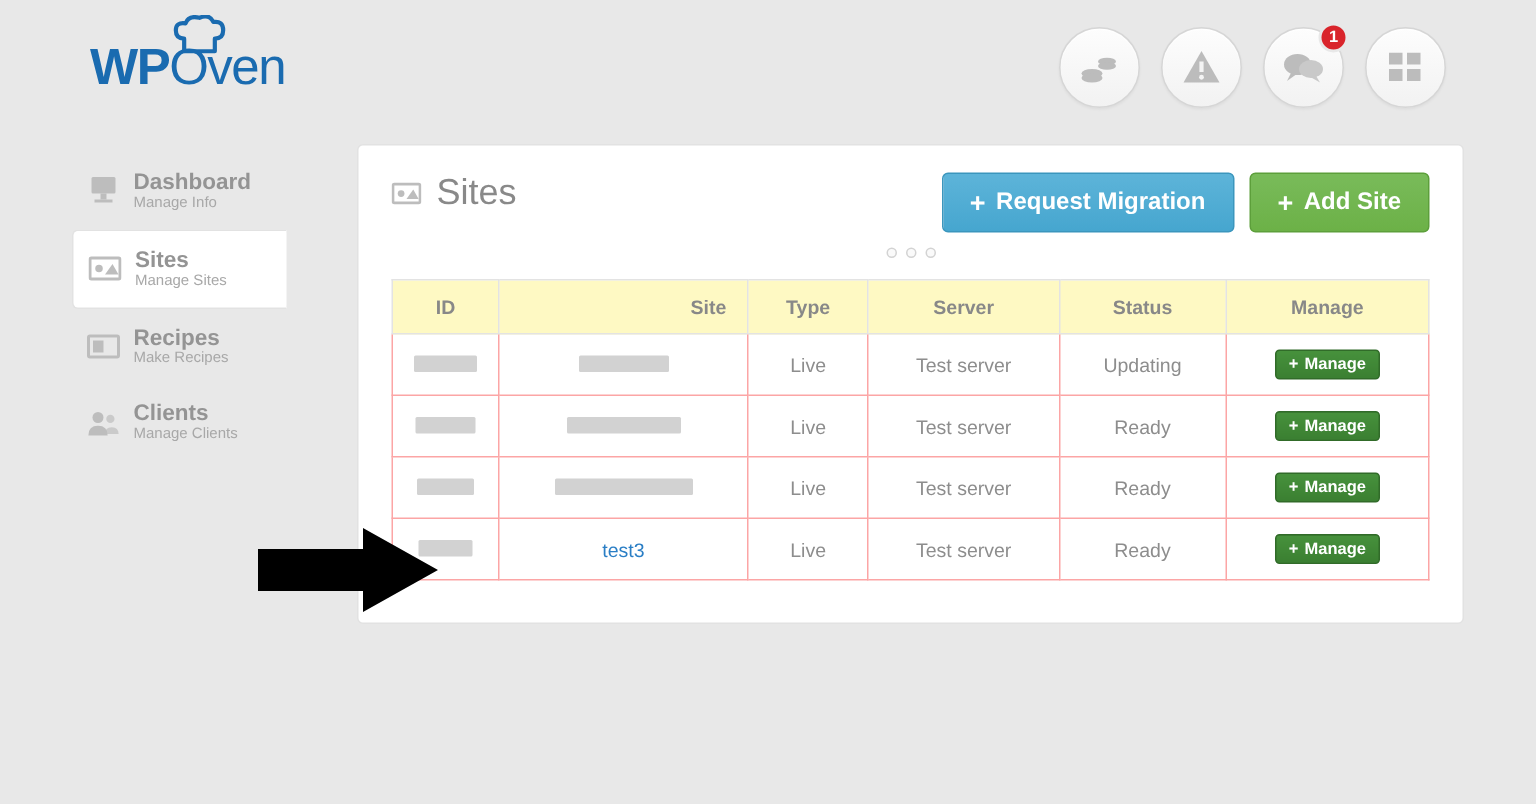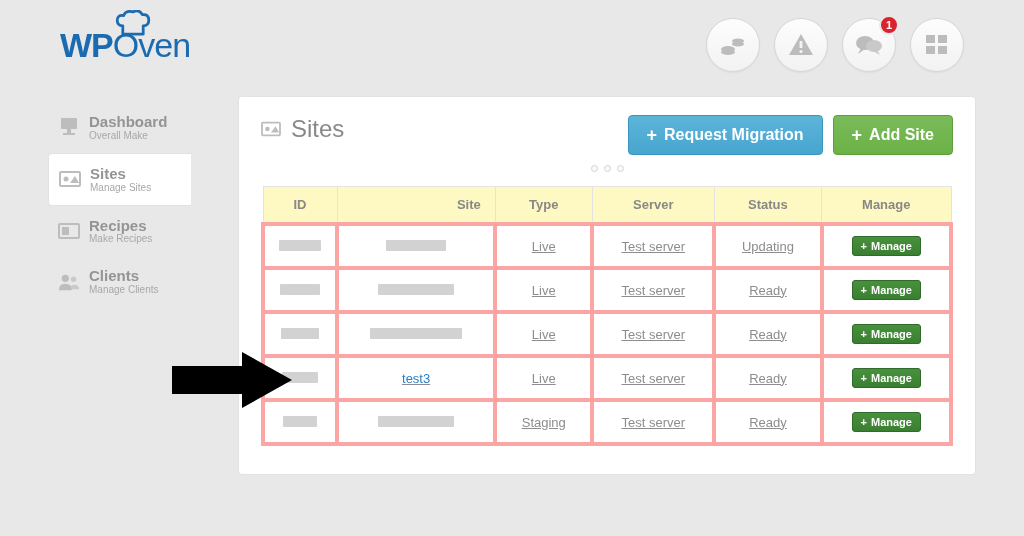--- a/index.html
+++ b/index.html
@@ -183,26 +183,25 @@
     background: #fef9c3;
     border: 1px solid #e3e3e3;
     padding: 10px 14px;
     color: #888;
     font-weight: 700;
     text-align: center;
   }
   th:first-child, td:first-child { width: 70px; }
   th:nth-child(2) { text-align: right; padding-left: 32px; }
   td {
-    border: 4px solid #fca5a5;
+    border: 1px solid #fca5a5;
     padding: 10px 14px;
     color: #8d8d8d;
     text-align: center;
     height: 40px;
-    text-decoration: underline;
   }
   td.site-cell { text-align: center; }
   .redact {
     display: inline-block;
     height: 11px;
     background: #d2d2d2;
     border-radius: 1px;
   }
   .site-link { color: #2a7ec5; cursor: pointer; }
   .manage-btn {
@@ -276,21 +275,21 @@
     <div class="sidebar-item">
       <div class="sidebar-icon">
         <svg width="22" height="22" viewBox="0 0 22 22" fill="#bdbdbd">
             <rect x="3" y="2" width="16" height="11" rx="1"></rect>
             <rect x="9" y="13" width="4" height="4"></rect>
             <rect x="5" y="17" width="12" height="2"></rect>
           </svg>
       </div>
       <div class="sidebar-text">
         <div class="title">Dashboard</div>
-        <div class="sub">Overall Make</div>
+        <div class="sub">Manage Info</div>
       </div>
     </div>
     <div class="sidebar-item active">
       <div class="sidebar-icon">
         <svg width="22" height="20" viewBox="0 0 22 20" fill="none" stroke="#bdbdbd" stroke-width="2">
             <rect x="1" y="3" width="20" height="14" rx="1"></rect>
             <circle cx="7" cy="10" r="2.5" fill="#bdbdbd" stroke="none"></circle>
             <path d="M11 14 L16 7 L20 14" fill="#bdbdbd" stroke="none"></path>
           </svg>
       </div>
@@ -404,31 +403,20 @@
             <td><span class="redact" style="width:36px"></span></td>
             <td class="site-cell"><span class="site-link">test3</span></td>
             <td>Live</td>
             <td>Test server</td>
             <td>Ready</td>
             <td><button class="manage-btn">
                 <span style="font-weight:900">+</span>
                 <span>Manage</span>
               </button></td>
           </tr>
-          <tr>
-            <td><span class="redact" style="width:34px"></span></td>
-            <td class="site-cell"><span class="redact" style="width:76px"></span></td>
-            <td>Staging</td>
-            <td>Test server</td>
-            <td>Ready</td>
-            <td><button class="manage-btn">
-                <span style="font-weight:900">+</span>
-                <span>Manage</span>
-              </button></td>
-          </tr>
         </tbody>
     </table>
   </div>
 </div>
 
 <svg class="arrow" width="120" height="56" viewBox="0 0 120 56">
   <path fill="#000" d="M0 14 L70 14 L70 0 L120 28 L70 56 L70 42 L0 42 Z"></path>
 </svg>
 
 </body></html>

